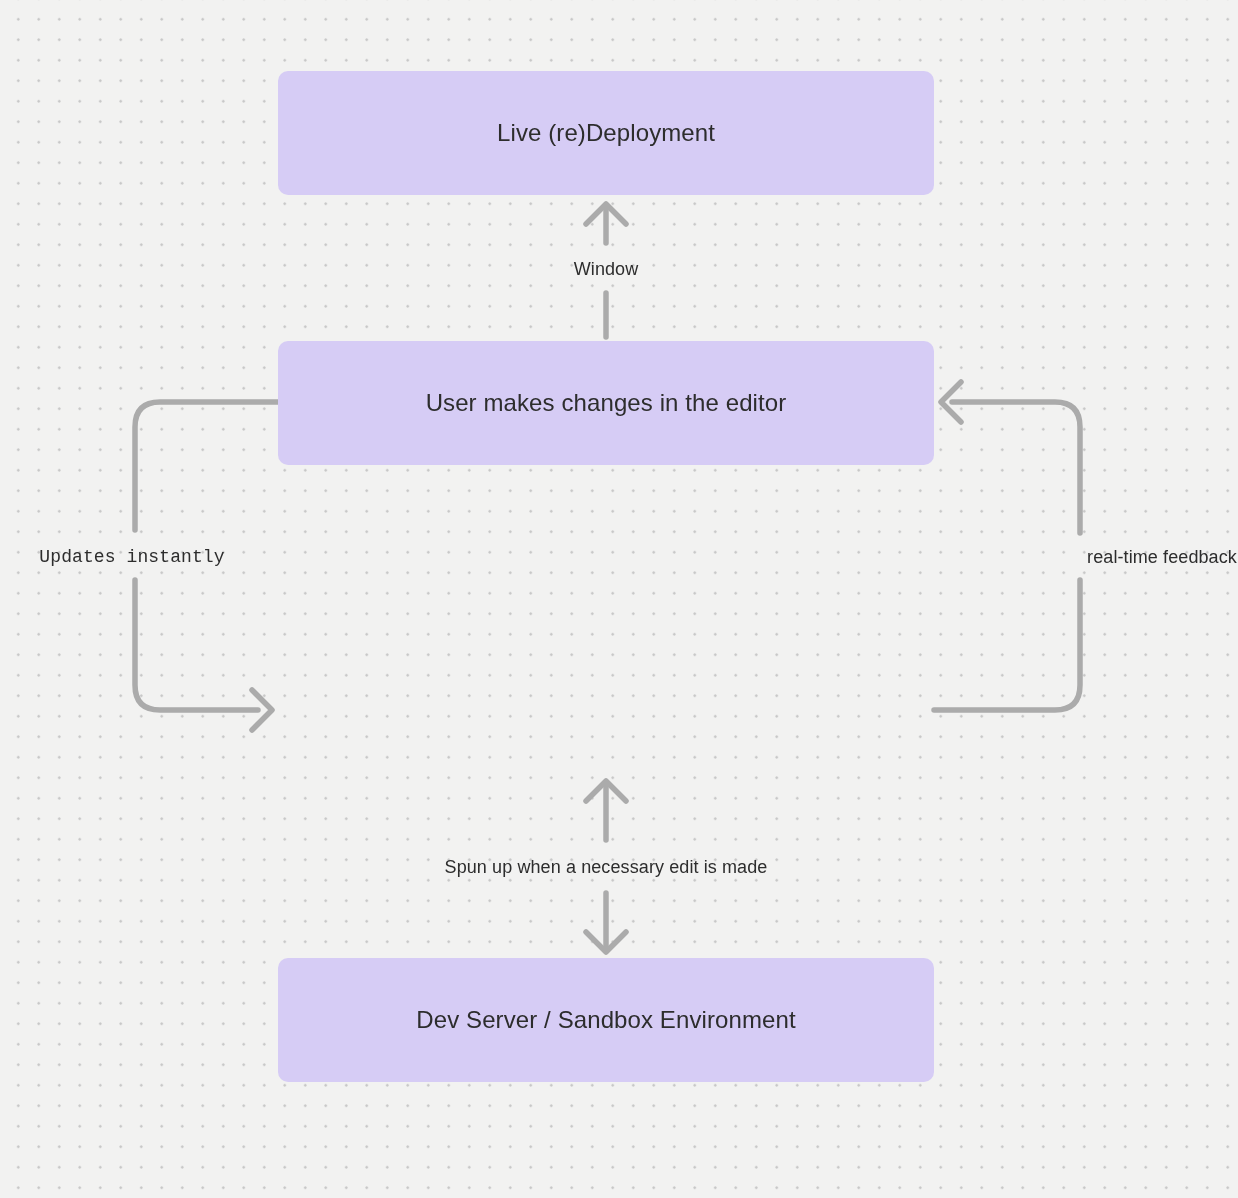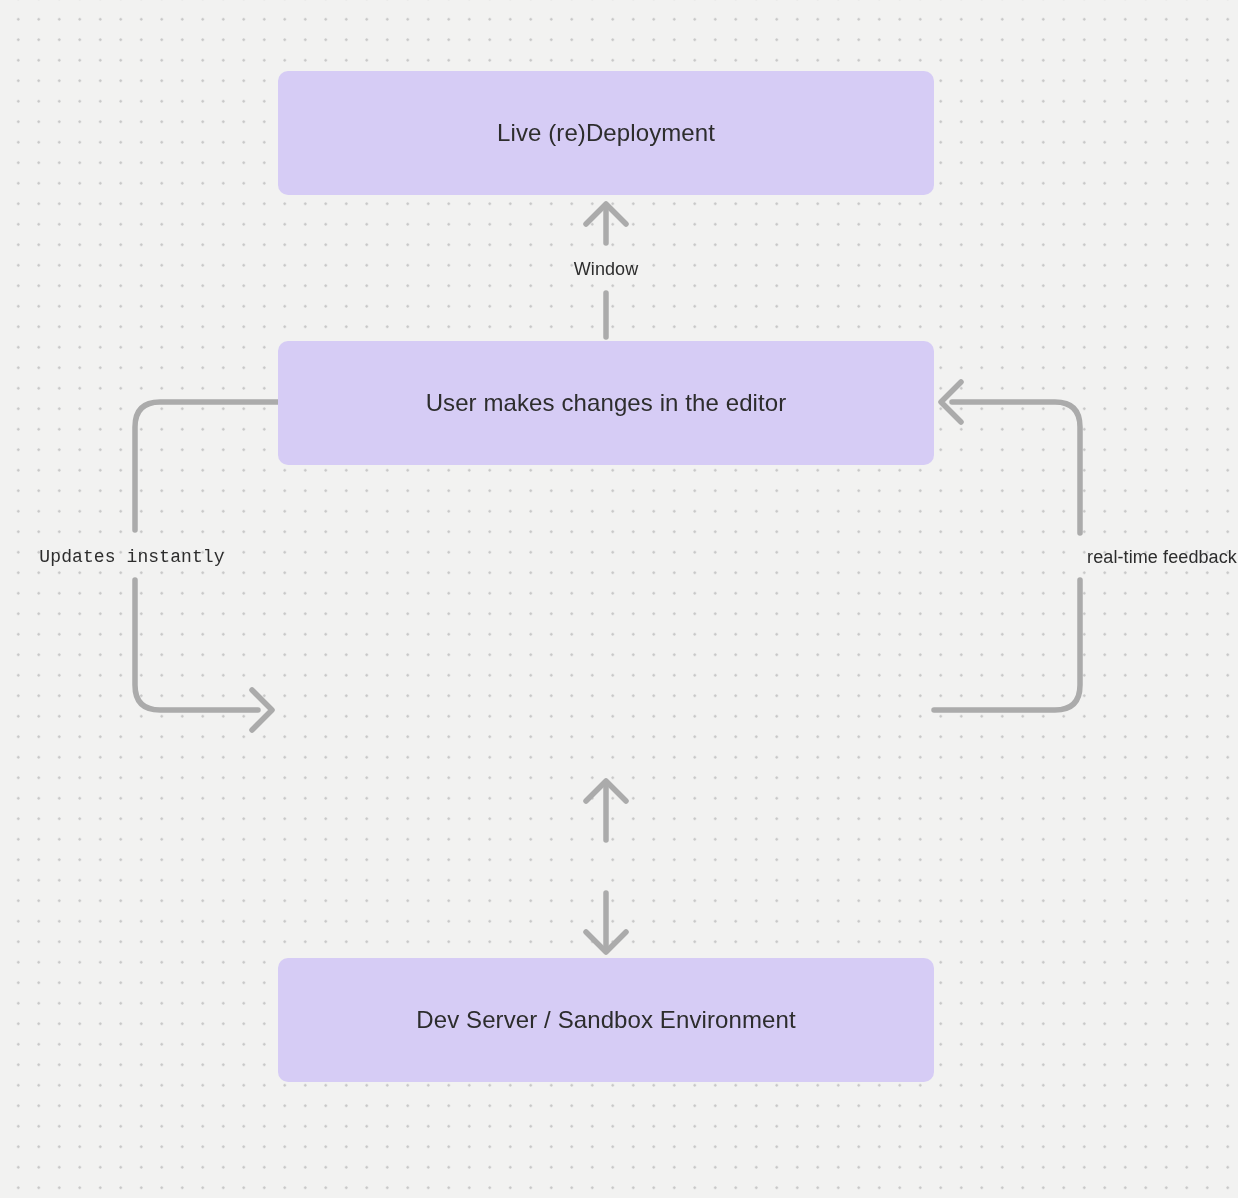--- a/index.html
+++ b/index.html
@@ -114,14 +114,15 @@
   <div class="node n4">
     <span>Dev Server / Sandbox Environment</span>
   </div>
 
   <div class="edge-label lbl-publish">Window</div>
 
   <div class="edge-label lbl-updates">Updates instantly</div>
 
   <div class="edge-label lbl-feedback">real-time feedback</div>
 
+  <div class="edge-label lbl-spun">Spun up when a necessary edit is made</div>
 
 </div>
 
 </body></html>

